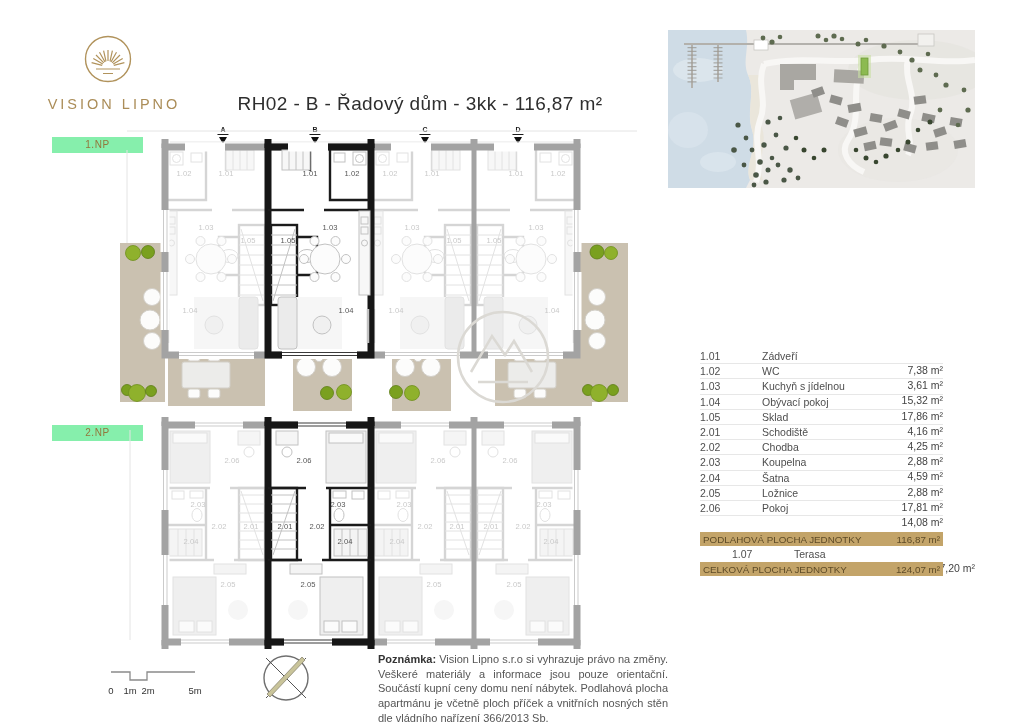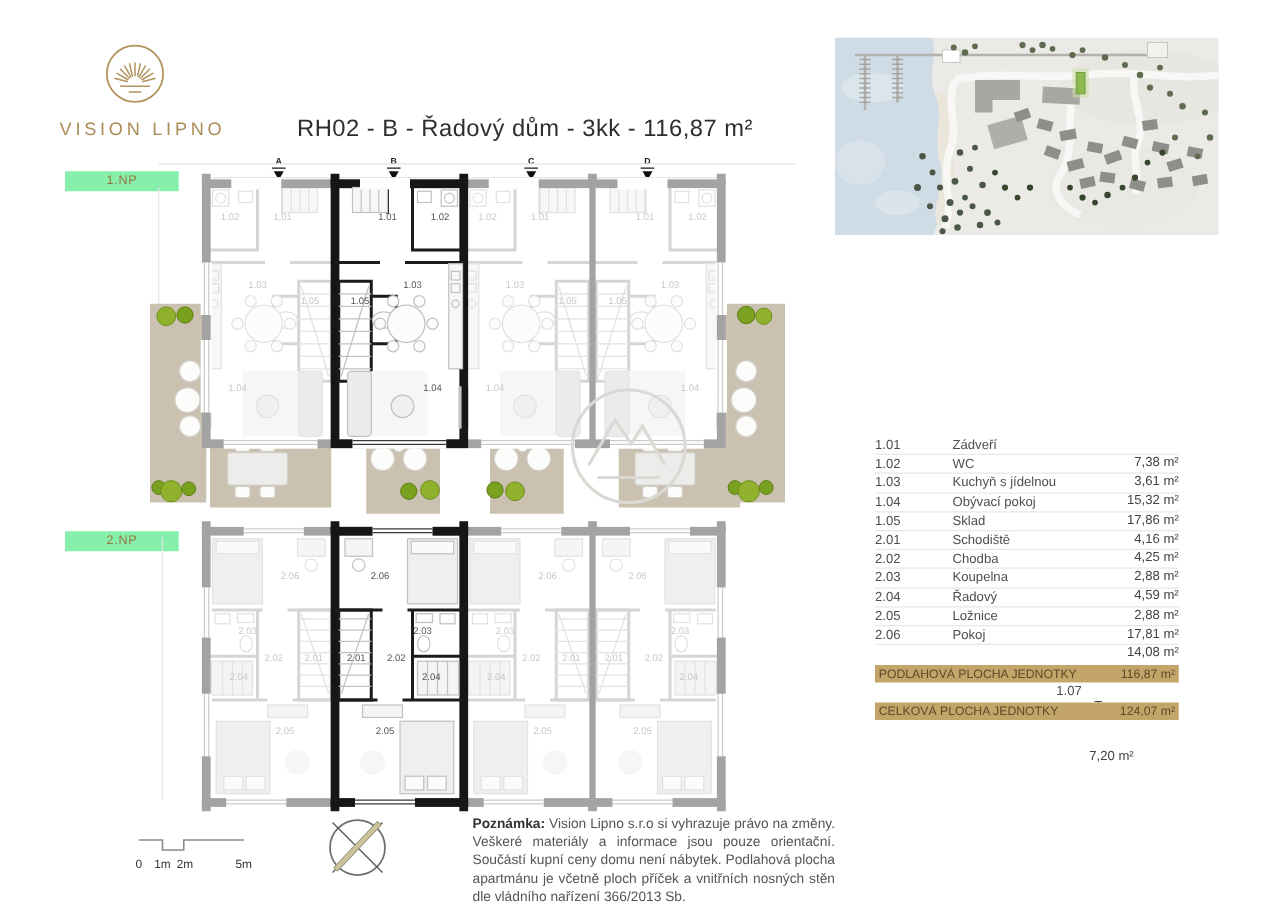--- a/index.html
+++ b/index.html
@@ -40,21 +40,21 @@
   .b1{fill:#8fb12c;stroke:#6f8f1c;stroke-width:.8;}
   .b2{fill:#7aa01f;stroke:#5d7d15;stroke-width:.8;}
 
   
   #room-table{position:absolute;left:700px;top:349px;width:243px;font-size:10.5px;color:#4e4e4e;}
   .trow{display:flex;align-items:center;height:14.2px;border-bottom:1px solid #e7e7e7;}
   .c-id{width:62px;} .c-name{flex:1;} .c-area{text-align:right;color:#434343;margin-top:28px;}
   .sumbar{position:absolute;left:700px;width:243px;height:14px;background:#c3a469;color:#5e4b27;
     font-size:9.8px;display:flex;justify-content:space-between;align-items:center;
     padding:0 3px;box-sizing:border-box;}
-  .sumrow{position:absolute;left:664px;width:243px;display:flex;font-size:10.5px;color:#4e4e4e;height:14px;align-items:flex-end;flex-direction:column;}
+  .sumrow{position:absolute;left:732px;width:243px;display:flex;font-size:10.5px;color:#4e4e4e;height:14px;align-items:center;}
 
   
   #note{position:absolute;left:378px;top:652px;width:290px;font-size:11px;line-height:1.34;
     color:#555;text-align:justify;}
   #note b{color:#333;}
   .svgtext{font-family:"Liberation Sans",sans-serif;font-size:9.5px;fill:#333;text-anchor:middle;}
 </style>
 </head>
 <body>
 
@@ -478,21 +478,21 @@
         <span class="c-name">Chodba</span>
         <span class="c-area">2,88 m²</span>
       </div>
       <div class="trow">
         <span class="c-id">2.03</span>
         <span class="c-name">Koupelna</span>
         <span class="c-area">4,59 m²</span>
       </div>
       <div class="trow">
         <span class="c-id">2.04</span>
-        <span class="c-name">Řadový</span>
+        <span class="c-name">Šatna</span>
         <span class="c-area">2,88 m²</span>
       </div>
       <div class="trow">
         <span class="c-id">2.05</span>
         <span class="c-name">Ložnice</span>
         <span class="c-area">17,81 m²</span>
       </div>
       <div class="trow">
         <span class="c-id">2.06</span>
         <span class="c-name">Pokoj</span>

